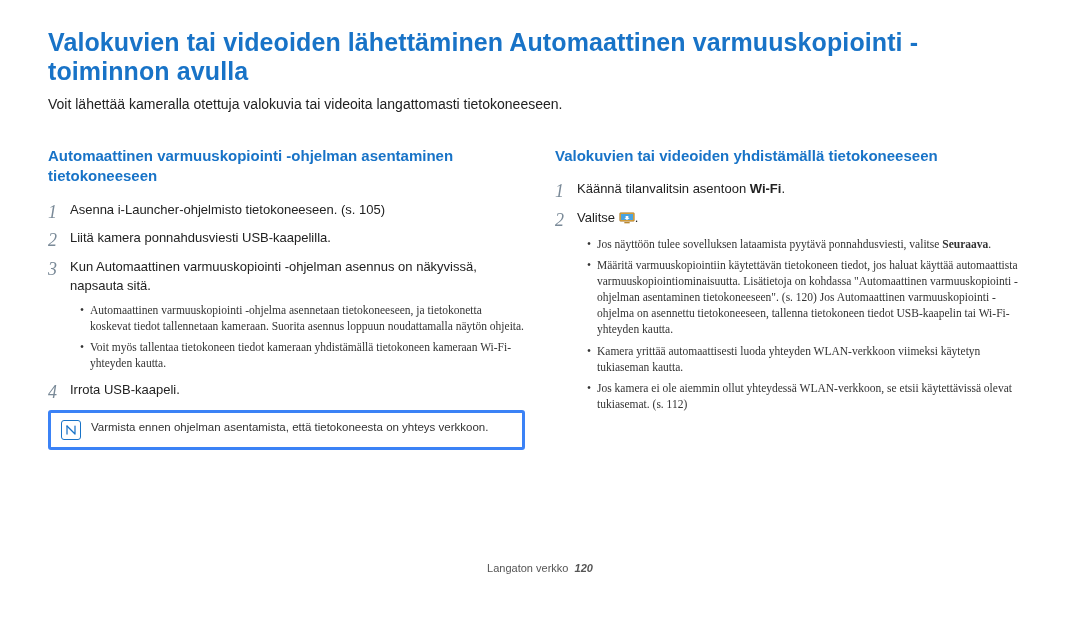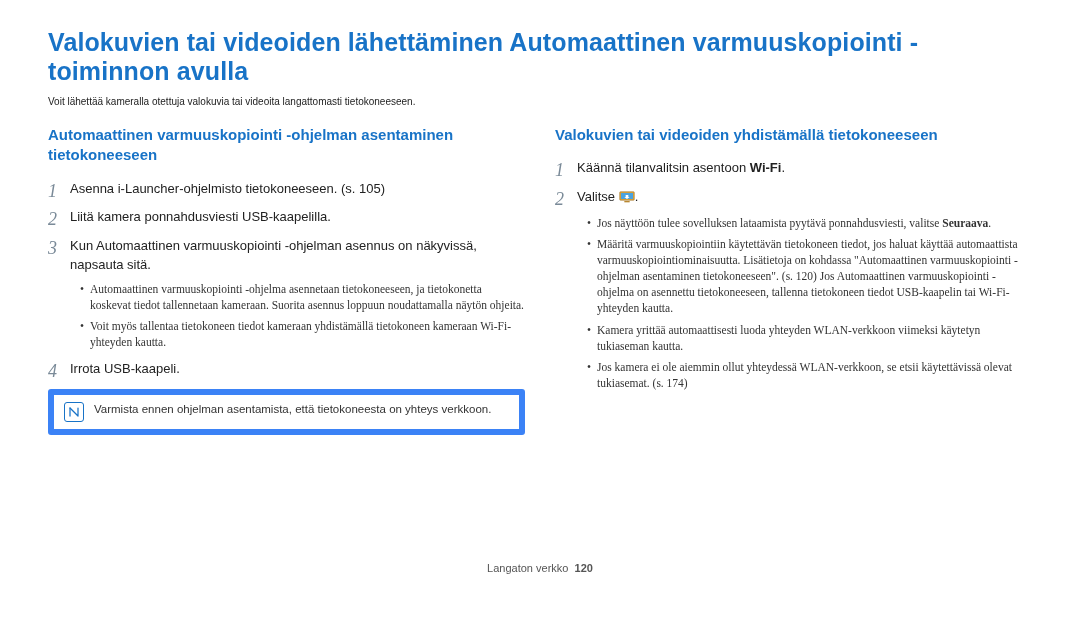--- a/index.html
+++ b/index.html
@@ -20,37 +20,37 @@
     flex-direction: column;
   }
   h1.title {
     color: #1873c7;
     font-weight: 700;
     font-size: 25px;
     margin: 0 0 10px 0;
     letter-spacing: 0.1px;
   }
   .intro {
-    font-size: 10px;
+    font-size: 14px;
     margin-bottom: 18px;
     color: #222;
   }
   .columns {
     display: flex;
     gap: 30px;
     flex: 1;
   }
   .col {
     flex: 1;
   }
   h2.section {
     color: #1873c7;
     font-weight: 700;
     font-size: 15px;
-    margin: 0 0 14px 0;
+    margin: 16px 0 14px 0;
     line-height: 1.35;
   }
   ol.steps {
     list-style: none;
     padding: 0;
     margin: 0 0 10px 0;
   }
   ol.steps > li {
     position: relative;
     padding-left: 22px;
@@ -84,21 +84,21 @@
   }
   ul.bullets > li::before {
     content: "•";
     position: absolute;
     left: 0;
     top: 0;
   }
   .note-box {
     display: flex;
     align-items: flex-start;
-    border: 6px solid #3b82f6;
+    border: 3px solid #3b82f6;
     border-radius: 3px;
     padding: 7px 10px;
     margin-top: 6px;
     gap: 10px;
   }
   .note-icon {
     width: 18px;
     height: 18px;
     border: 1.5px solid #1873c7;
     border-radius: 3px;
@@ -122,21 +122,21 @@
     vertical-align: -2px;
   }
   .pc-icon svg { width: 16px; height: 12px; }
   .footer {
     text-align: center;
     font-size: 11px;
     color: #555;
     margin-top: auto;
     padding-top: 10px;
   }
-  .footer .pnum { font-weight: 700; }
+  .footer .pnum { font-weight: 700; font-style: italic; }
   .bold { font-weight: 700; }
 </style>
 </head>
 <body>
 
 <div class="page">
   <h1 class="title">Valokuvien tai videoiden lähettäminen Automaattinen varmuuskopiointi -toiminnon avulla</h1>
   <div class="intro">Voit lähettää kameralla otettuja valokuvia tai videoita langattomasti tietokoneeseen.</div>
 
   <div class="columns">
@@ -197,21 +197,21 @@
                 <path d="M10 6 L14 6 L14 9 L16 9 L12 12 L8 9 L10 9 Z" fill="#ffffff"></path>
               </svg>
             </span><span>.</span>
           </span>
           <ul class="bullets">
             <li>
               <span>Jos näyttöön tulee sovelluksen lataamista pyytävä ponnahdusviesti, valitse </span><span class="bold">Seuraava</span><span>.</span>
             </li>
             <li>Määritä varmuuskopiointiin käytettävän tietokoneen tiedot, jos haluat käyttää automaattista varmuuskopiointiominaisuutta. Lisätietoja on kohdassa "Automaattinen varmuuskopiointi -ohjelman asentaminen tietokoneeseen". (s. 120) Jos Automaattinen varmuuskopiointi -ohjelma on asennettu tietokoneeseen, tallenna tietokoneen tiedot USB-kaapelin tai Wi-Fi-yhteyden kautta.</li>
             <li>Kamera yrittää automaattisesti luoda yhteyden WLAN-verkkoon viimeksi käytetyn tukiaseman kautta.</li>
-            <li>Jos kamera ei ole aiemmin ollut yhteydessä WLAN-verkkoon, se etsii käytettävissä olevat tukiasemat. (s. 174)</li>
+            <li>Jos kamera ei ole aiemmin ollut yhteydessä WLAN-verkkoon, se etsii käytettävissä olevat tukiasemat. (s. 112)</li>
           </ul>
         </li>
       </ol>
     </div>
   </div>
 
   <div class="footer">
     <span>Langaton verkko</span>&nbsp;&nbsp;<span class="pnum">120</span>
   </div>
 </div>

